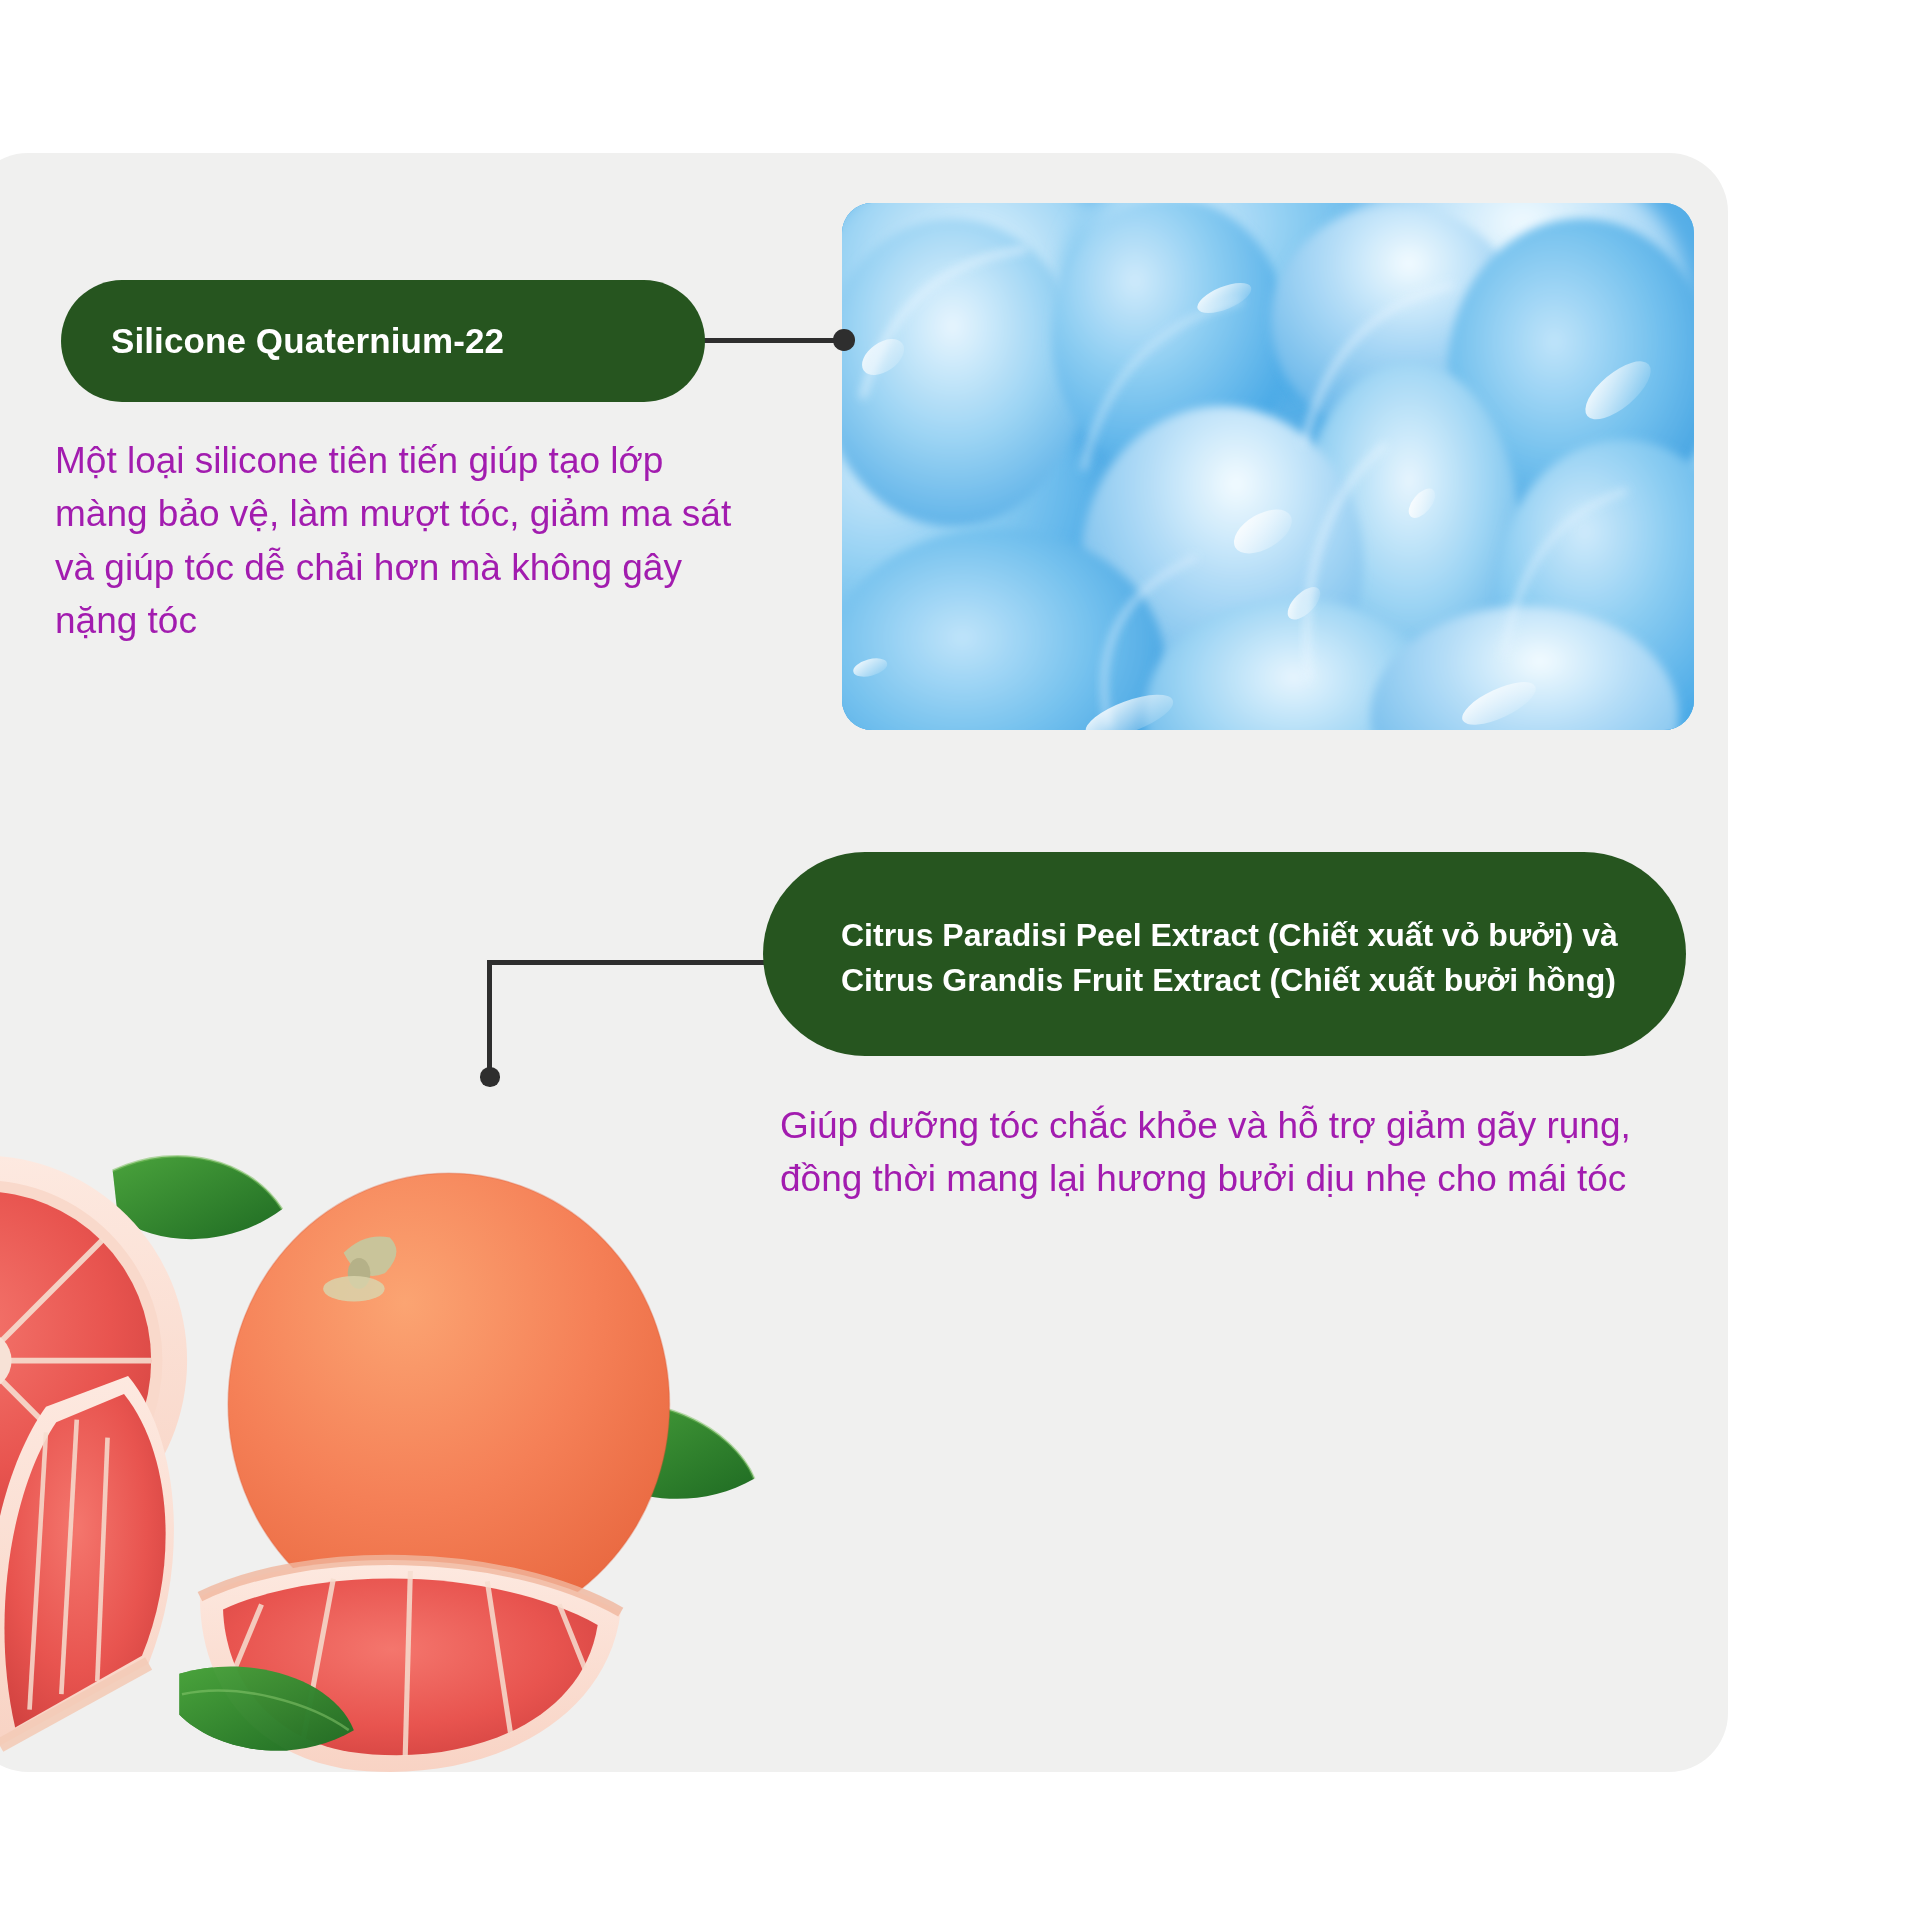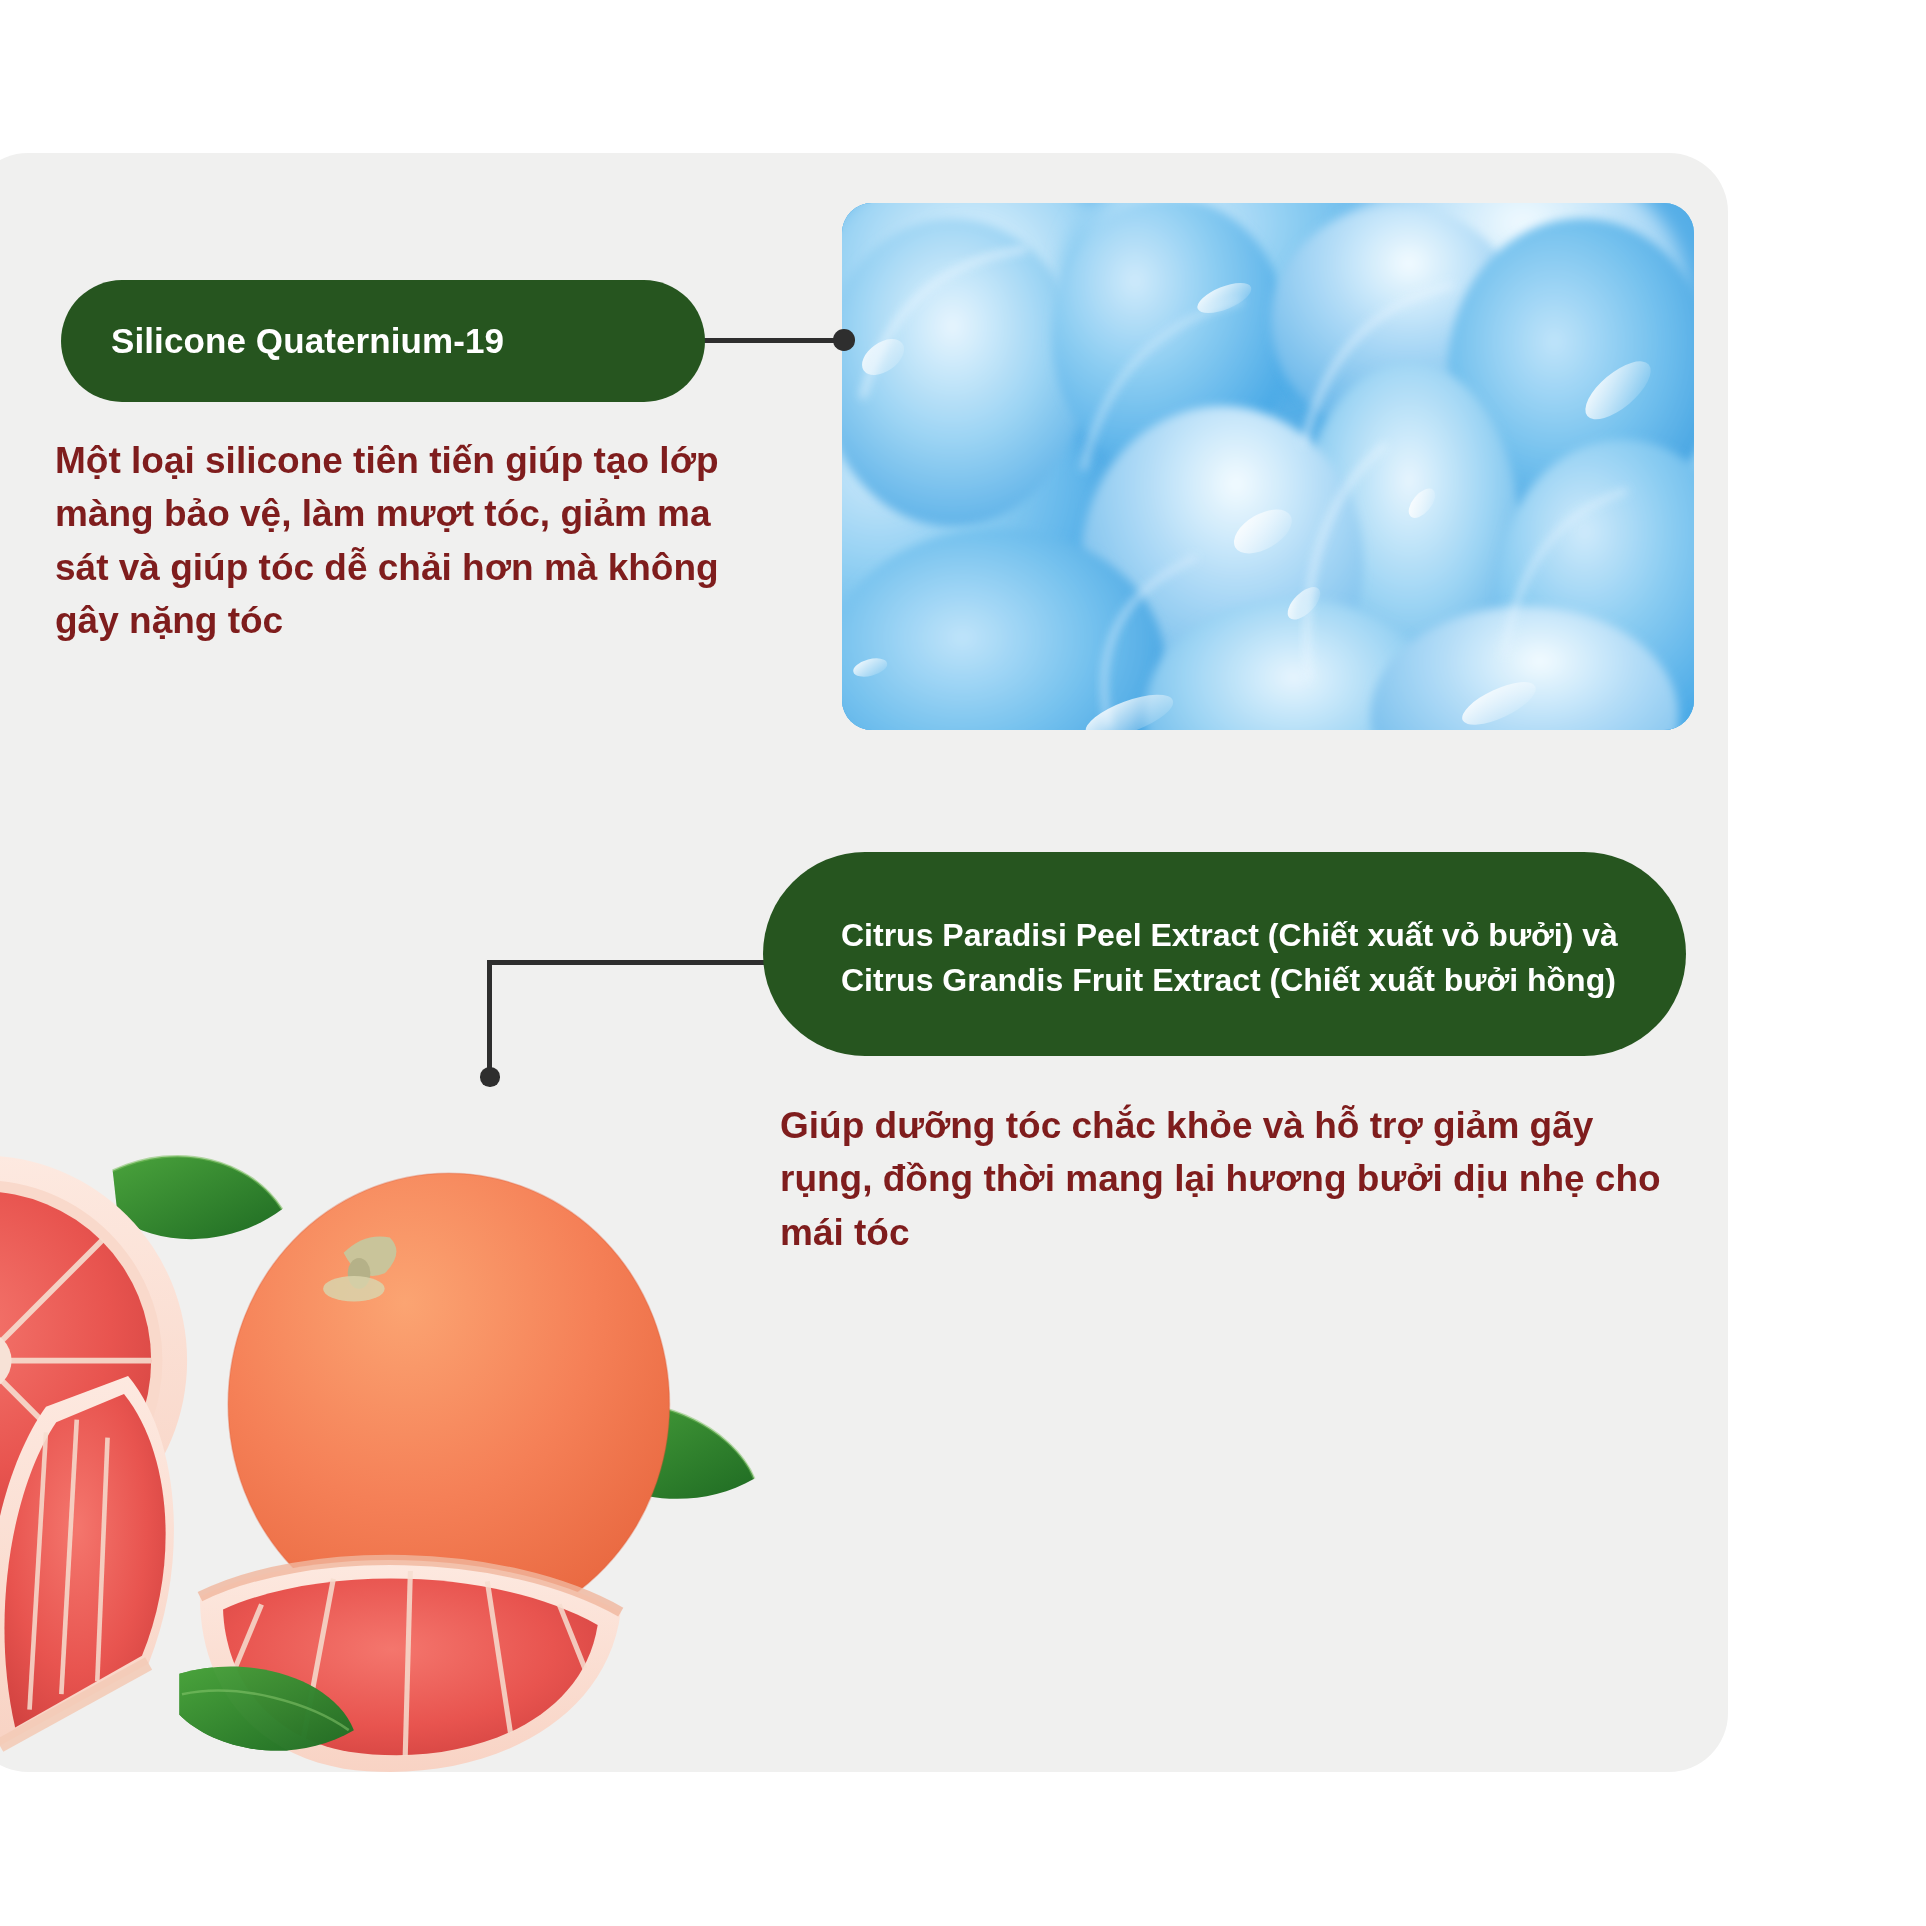--- a/index.html
+++ b/index.html
@@ -43,21 +43,21 @@
   #badge-citrus{
     left:763px;top:852px;width:923px;height:204px;border-radius:102px;
     padding:8px 62px 0 78px;
   }
   #badge-citrus .btxt{
     font-size:32px;font-weight:bold;line-height:1.42;
   }
 
   
   .para{
-    position:absolute;color:#7f1d1d;font-weight:700;
+    position:absolute;color:#a21caf;font-weight:400;
   }
   #para-silicone{
     left:55px;top:434px;width:683px;
     font-size:37px;line-height:1.44;
   }
   #para-citrus{
     left:780px;top:1099px;width:883px;
     font-size:37px;line-height:1.44;
   }
 
@@ -227,21 +227,21 @@
 </div>
 
 <div id="conn1-h" class="conn-line"></div>
 <div id="conn1-dot" class="conn-dot"></div>
 
 <div id="conn2-h" class="conn-line"></div>
 <div id="conn2-v" class="conn-line"></div>
 <div id="conn2-dot" class="conn-dot"></div>
 
 <div id="badge-silicone" class="badge">
-  <span class="btxt">Silicone Quaternium-19</span>
+  <span class="btxt">Silicone Quaternium-22</span>
 </div>
 
 <div id="para-silicone" class="para">Một loại silicone tiên tiến giúp tạo lớp màng bảo vệ, làm mượt tóc, giảm ma sát và giúp tóc dễ chải hơn mà không gây nặng tóc</div>
 
 <div id="badge-citrus" class="badge">
   <span class="btxt">Citrus Paradisi Peel Extract (Chiết xuất vỏ bưởi) và Citrus Grandis Fruit Extract (Chiết xuất bưởi hồng)</span>
 </div>
 
 <div id="para-citrus" class="para">Giúp dưỡng tóc chắc khỏe và hỗ trợ giảm gãy rụng, đồng thời mang lại hương bưởi dịu nhẹ cho mái tóc</div>
 

